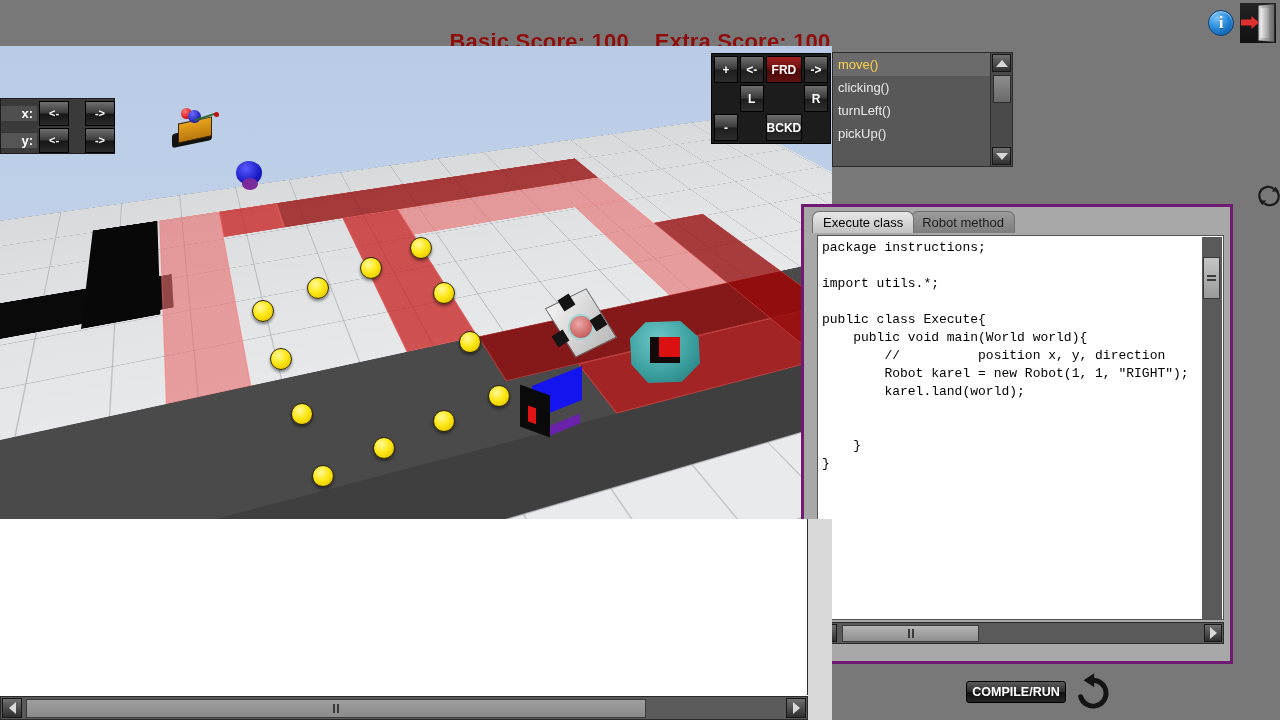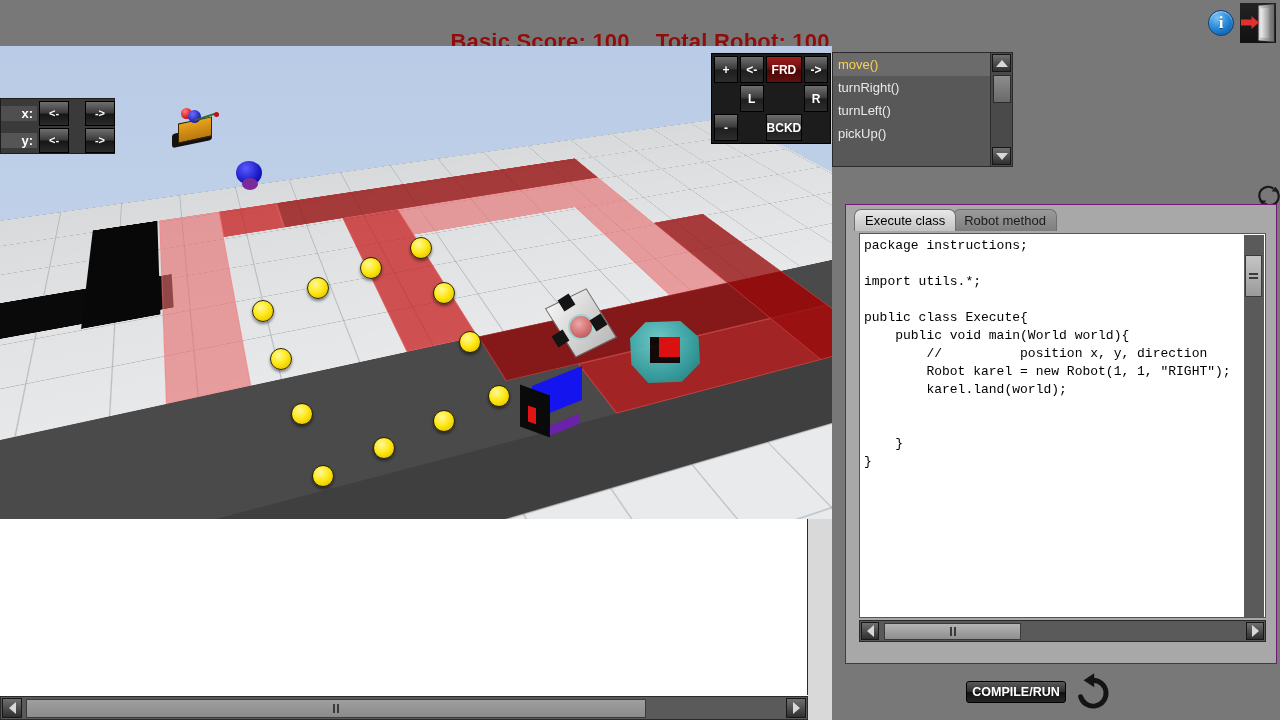--- a/index.html
+++ b/index.html
@@ -298,22 +298,22 @@
   }
 
   
   .refresh-icon {
     position:absolute; left:1258px; top:185px; width:22px; height:22px;
     cursor:pointer;
   }
 
   
   .editor-panel {
-    position:absolute; left:845px; top:204px; width:432px; height:460px;
-    background:#a8a8a8; border:1px solid #701a75;
+    position:absolute; left:801px; top:204px; width:432px; height:460px;
+    background:#a8a8a8; border:3px solid #701a75;
   }
   .tabs { position:absolute; left:8px; top:2px; height:24px; display:flex; align-items:flex-end; }
   .tab {
     height:22px; line-height:22px; padding:0 10px;
     font-size:13px; color:#1b1b1b;
     border:1px solid #6f6f6f; border-bottom:none;
     border-radius:7px 7px 0 0;
     cursor:pointer; margin-right:-3px;
     position:relative;
   }
@@ -412,21 +412,21 @@
   }
 </style>
 </head>
 <body>
 
 <div id="app">
 
   <div class="topbar">
     <div class="score-line">
       <span class="seg">Basic Score: 100</span>
-      <span class="seg">Total Robot: 100</span>
+      <span class="seg">Extra Score: 100</span>
     </div>
     <div class="topicons">
       <div class="info-icon"></div>
       <div class="exit-icon">
         <div class="door"></div>
         <div class="arrow"></div>
       </div>
     </div>
   </div>
 
@@ -522,21 +522,21 @@
     <div class="cbtn">R</div>
 
     <div class="cbtn">-</div>
     <div class="cbtn empty"></div>
     <div class="cbtn">BCKD</div>
     <div class="cbtn empty"></div>
   </div>
 
   <div class="methodlist">
     <div class="mrow sel">move()</div>
-    <div class="mrow">turnRight()</div>
+    <div class="mrow">clicking()</div>
     <div class="mrow">turnLeft()</div>
     <div class="mrow">pickUp()</div>
   </div>
   <div class="mlist-sb">
     <div class="sb-arrow up">
         <span class="tri up"></span>
       </div>
     <div class="mlist-thumb"></div>
     <div class="sb-arrow down">
         <span class="tri down"></span>

